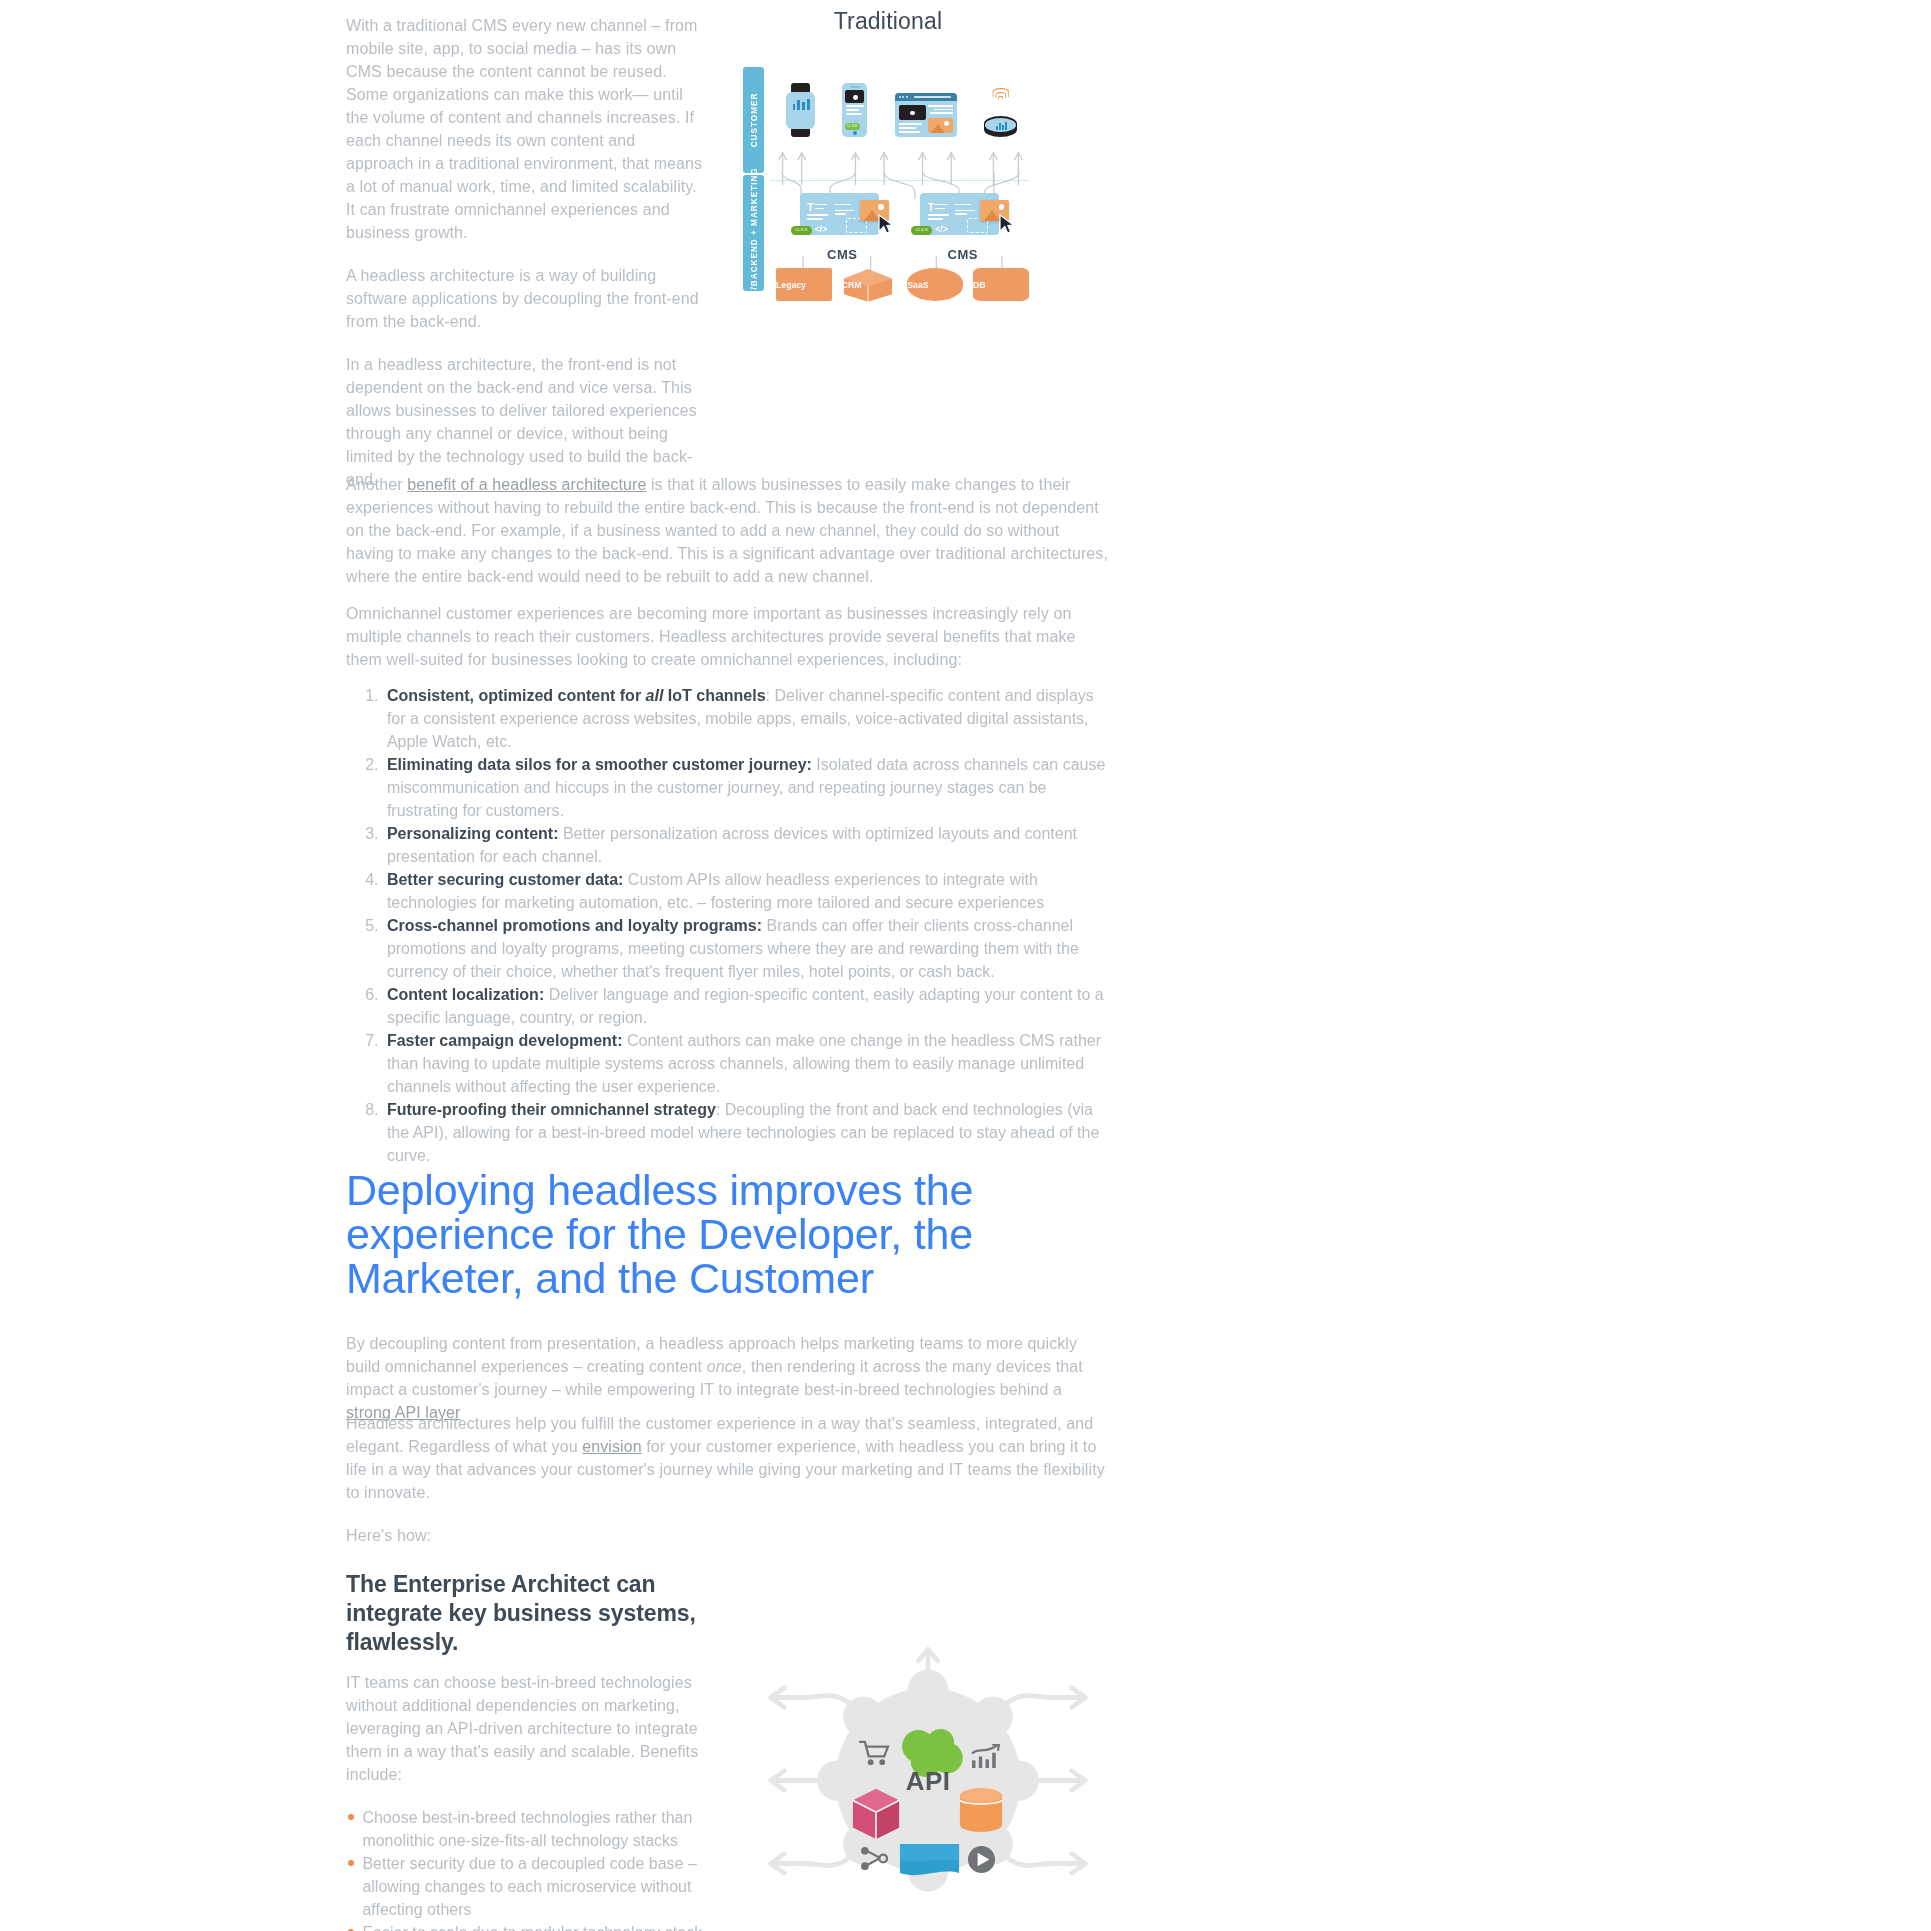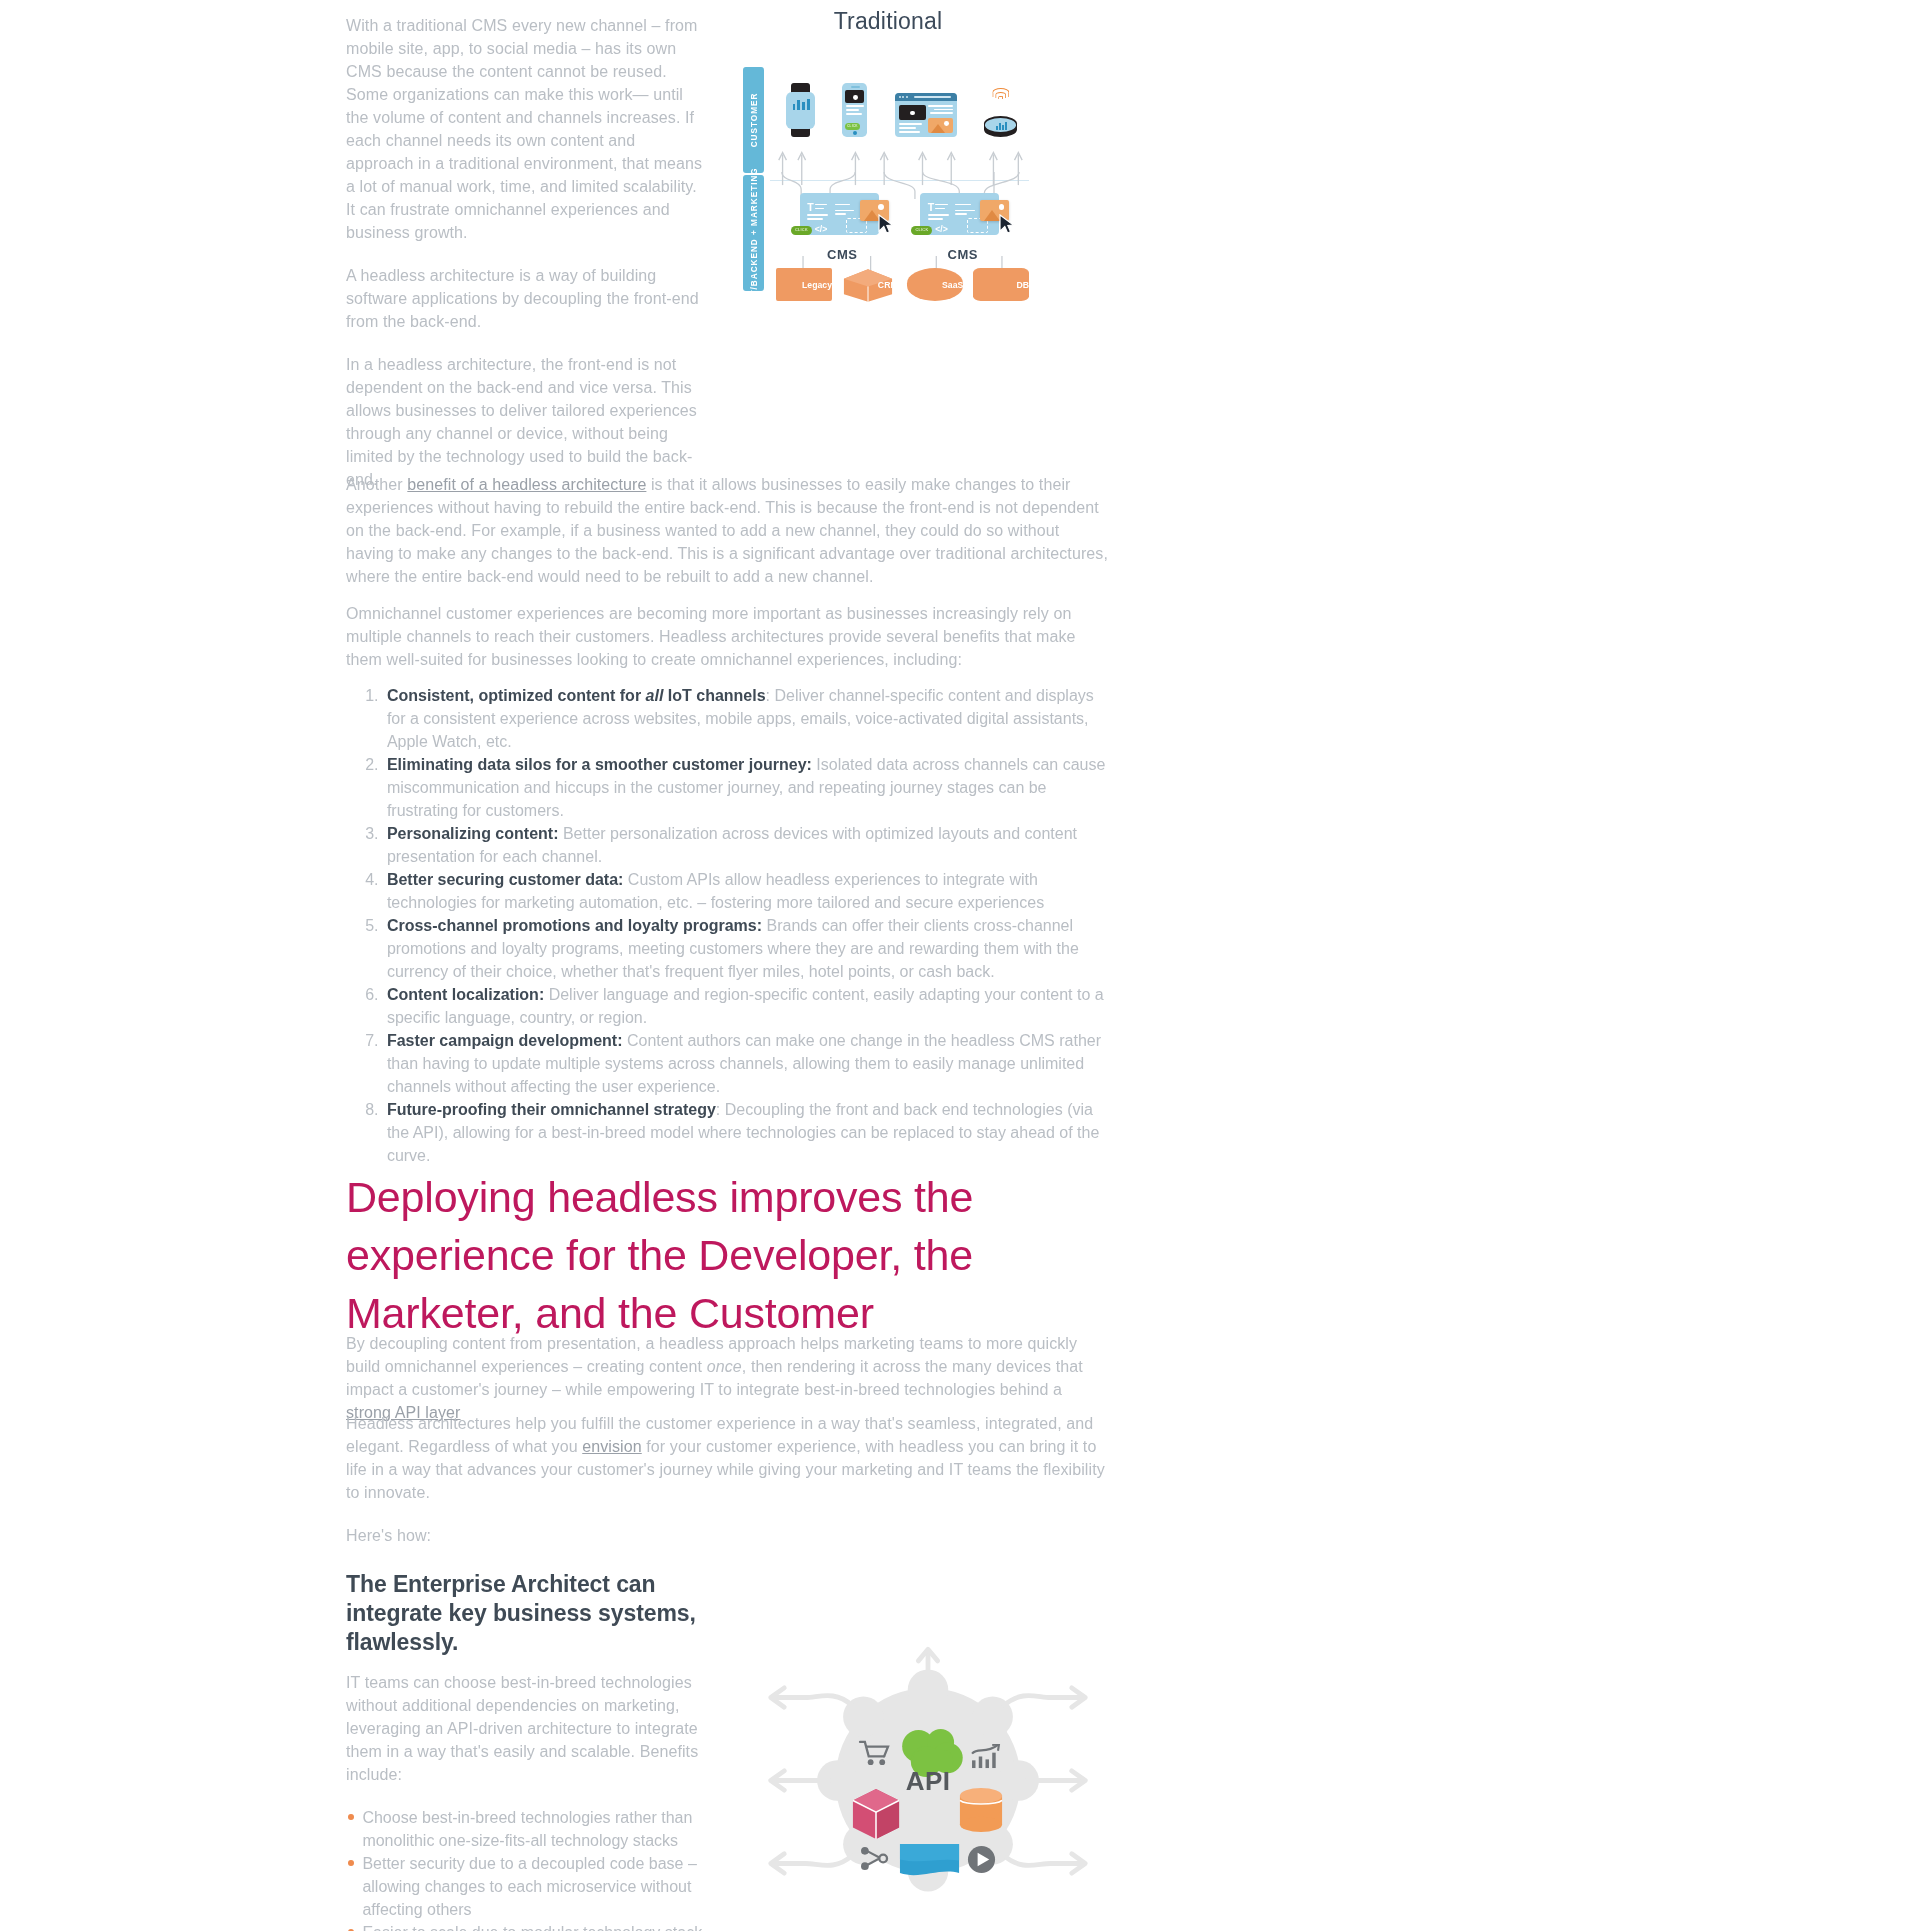--- a/index.html
+++ b/index.html
@@ -136,21 +136,21 @@
   .laptop .imgtile::before{content:"";position:absolute;left:3.9px;bottom:0;border-left:8.7px solid transparent;border-right:8.7px solid transparent;border-bottom:11.6px solid #e08a43;}
   .laptop .imgtile::after{content:"";position:absolute;right:4.8px;top:3.9px;width:5.8px;height:5.8px;border-radius:50%;background:#fff;}
   .cms-label { text-align:center; color:#3c4a5a; font-size:13px; font-weight:600; margin-top:3.9px; letter-spacing:0.5px;}
 
   .backend-row {
     position: absolute;
     left: 33px; top: 220px;
     width: 253px;
     display: flex; justify-content: space-between; align-items: flex-end;
   }
-  .be { position: relative; width: 56px; height: 33px; color:#fff; font-size:8.7px; font-weight:600; display:flex; align-items:center; justify-content:flex-end;}
+  .be { position: relative; width: 56px; height: 33px; color:#fff; font-size:8.7px; font-weight:600; display:flex; align-items:center; justify-content:flex-start;}
   .be-legacy { background:#ef9a62; border-radius:1.9px; }
   .be-crm { background:#ef9a62; }
   .be-saas { background:#ef9a62; border-radius:50%/46%; }
   .be-db { background:#ef9a62; border-radius:7.7px/4.8px; }
 
   
   .wide { position: absolute; left: 346px; width: 763px; }
 
   ol.num-list { margin: 0; padding: 0 0 0 37px; list-style: decimal; }
   ol.num-list li {
@@ -159,23 +159,23 @@
   }
   ol.num-list li::marker { color:#b9bec4; }
   ol.num-list b { color: #3f4a55; font-weight: bold; }
   ol.num-list i { font-style: italic; text-align: right; }
 
   
   .big-head {
     position: absolute;
     left: 346px;
     width: 772px;
-    color: #be185d;
+    color: #3b82f6;
     font-size: 43px;
-    line-height: 58px;
+    line-height: 44px;
     font-weight: 400;
     letter-spacing: -0.2px;
   }
 
   
   .sub-head {
     color: #3f4a55;
     font-size: 23px;
     line-height: 29px;
     font-weight: bold;

